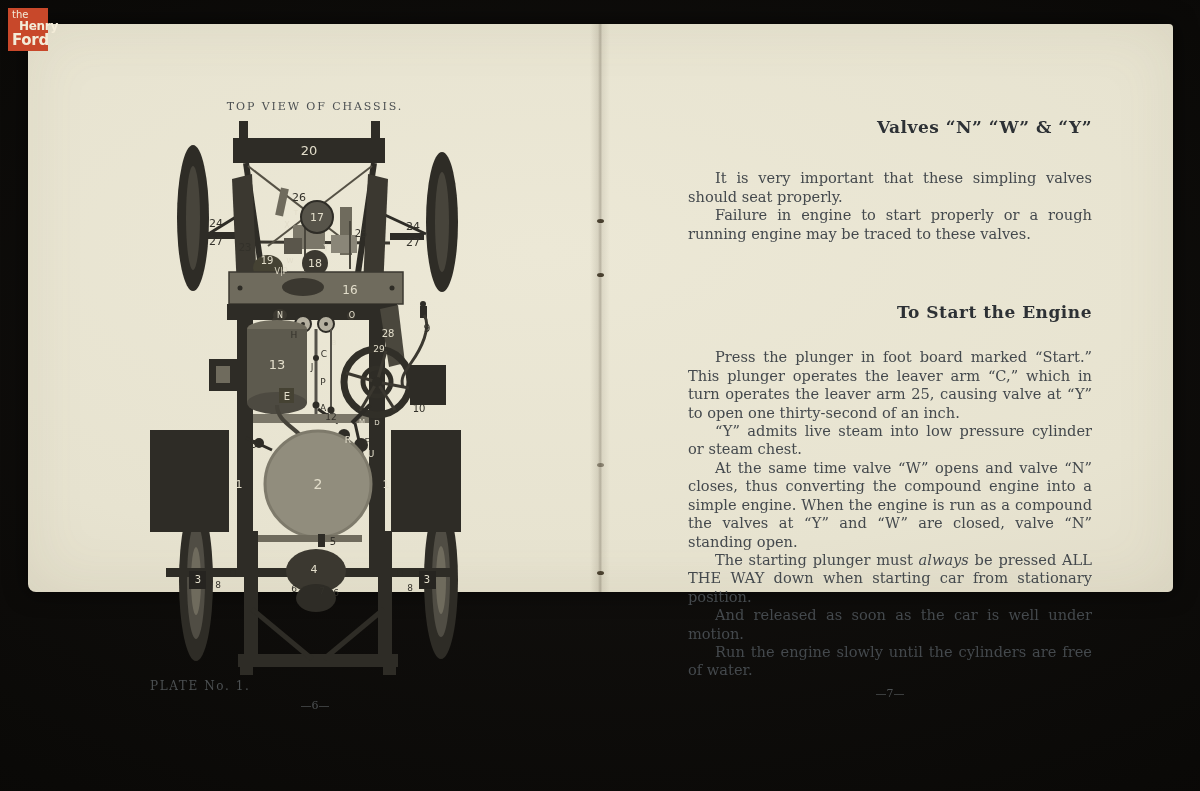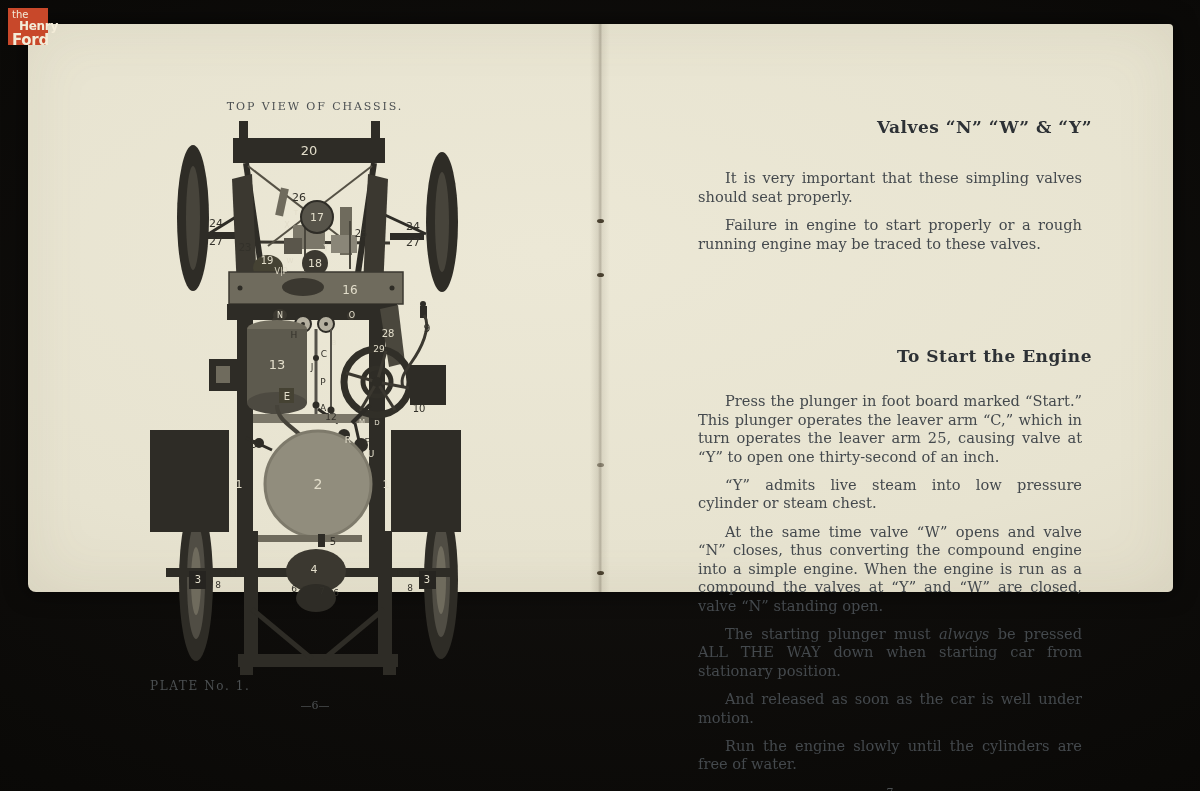--- a/index.html
+++ b/index.html
@@ -16,43 +16,43 @@
   }
   .gutter{
     position:absolute;left:562px;top:0;width:20px;height:100%;
     background:linear-gradient(90deg, rgba(90,80,60,0) 0%, rgba(90,80,60,.14) 40%,
       rgba(62,52,36,.30) 51%, rgba(90,80,60,.10) 62%, rgba(90,80,60,0) 100%);
   }
   .stitch{position:absolute;left:569px;width:7px;height:4px;border-radius:50%;background:#49402f;}
   .st1{top:195px}.st2{top:249px}.st3{top:439px;opacity:.55}.st4{top:547px}
 
   
-  .logo{position:absolute;left:8px;top:8px;width:40px;height:37px;background:#c8482a;
+  .logo{position:absolute;left:8px;top:8px;width:40px;height:43px;background:#c8482a;
         color:#f3ecd8;font-family:"DejaVu Sans", sans-serif;z-index:5;}
   .logo .the{position:absolute;left:4px;top:1px;font-size:10px;}
   .logo .henry{position:absolute;left:11px;top:11px;font-size:12px;font-weight:bold;letter-spacing:-0.3px;}
   .logo .ford{position:absolute;left:4px;top:23px;font-size:15px;font-weight:bold;letter-spacing:-0.3px;}
 
   
   .caption-top{position:absolute;left:122px;top:76px;width:330px;text-align:center;
     font-size:11px;letter-spacing:1.9px;color:#4c5052;}
   .plate-svg{position:absolute;left:122px;top:97px;width:330px;height:555px;}
   .plate-caption{position:absolute;left:122px;top:655px;width:330px;
     font-size:12px;letter-spacing:1.6px;color:#4c5052;}
   .pagenum-left{position:absolute;left:122px;top:675px;width:330px;text-align:center;
     font-size:11px;color:#4c5052;}
 
   
   .right-col{position:absolute;left:660px;top:94px;width:404px;color:#44494d;
     font-size:14.6px;line-height:18.4px;text-align:justify;}
   .head{font-weight:bold;text-align:right;color:#2d3135;letter-spacing:.5px;
     font-size:17px;text-indent:0;}
   h1.head{margin:0 0 33px;}
-  h2.head{margin:94px 0 27px;}
-  .right-col p{margin:10px;text-indent:27px;}
+  h2.head{margin:60px 0 27px;}
+  .right-col p{margin:0;text-indent:27px;}
   .pagenum-right{text-align:center !important;text-indent:0 !important;
     font-size:11px;margin-top:5px !important;color:#4c5052;}
 
   
   .k{fill:#2e2c26}.k2{fill:#3b3830}.m{fill:#6f6b5d}.m2{fill:#7b7769}
   .lbl{font-family:"DejaVu Sans", sans-serif;text-anchor:middle;}
   .lbl.w{fill:#e2ddca}.lbl.d{fill:#33312a}
 </style>
 </head>
 <body>

